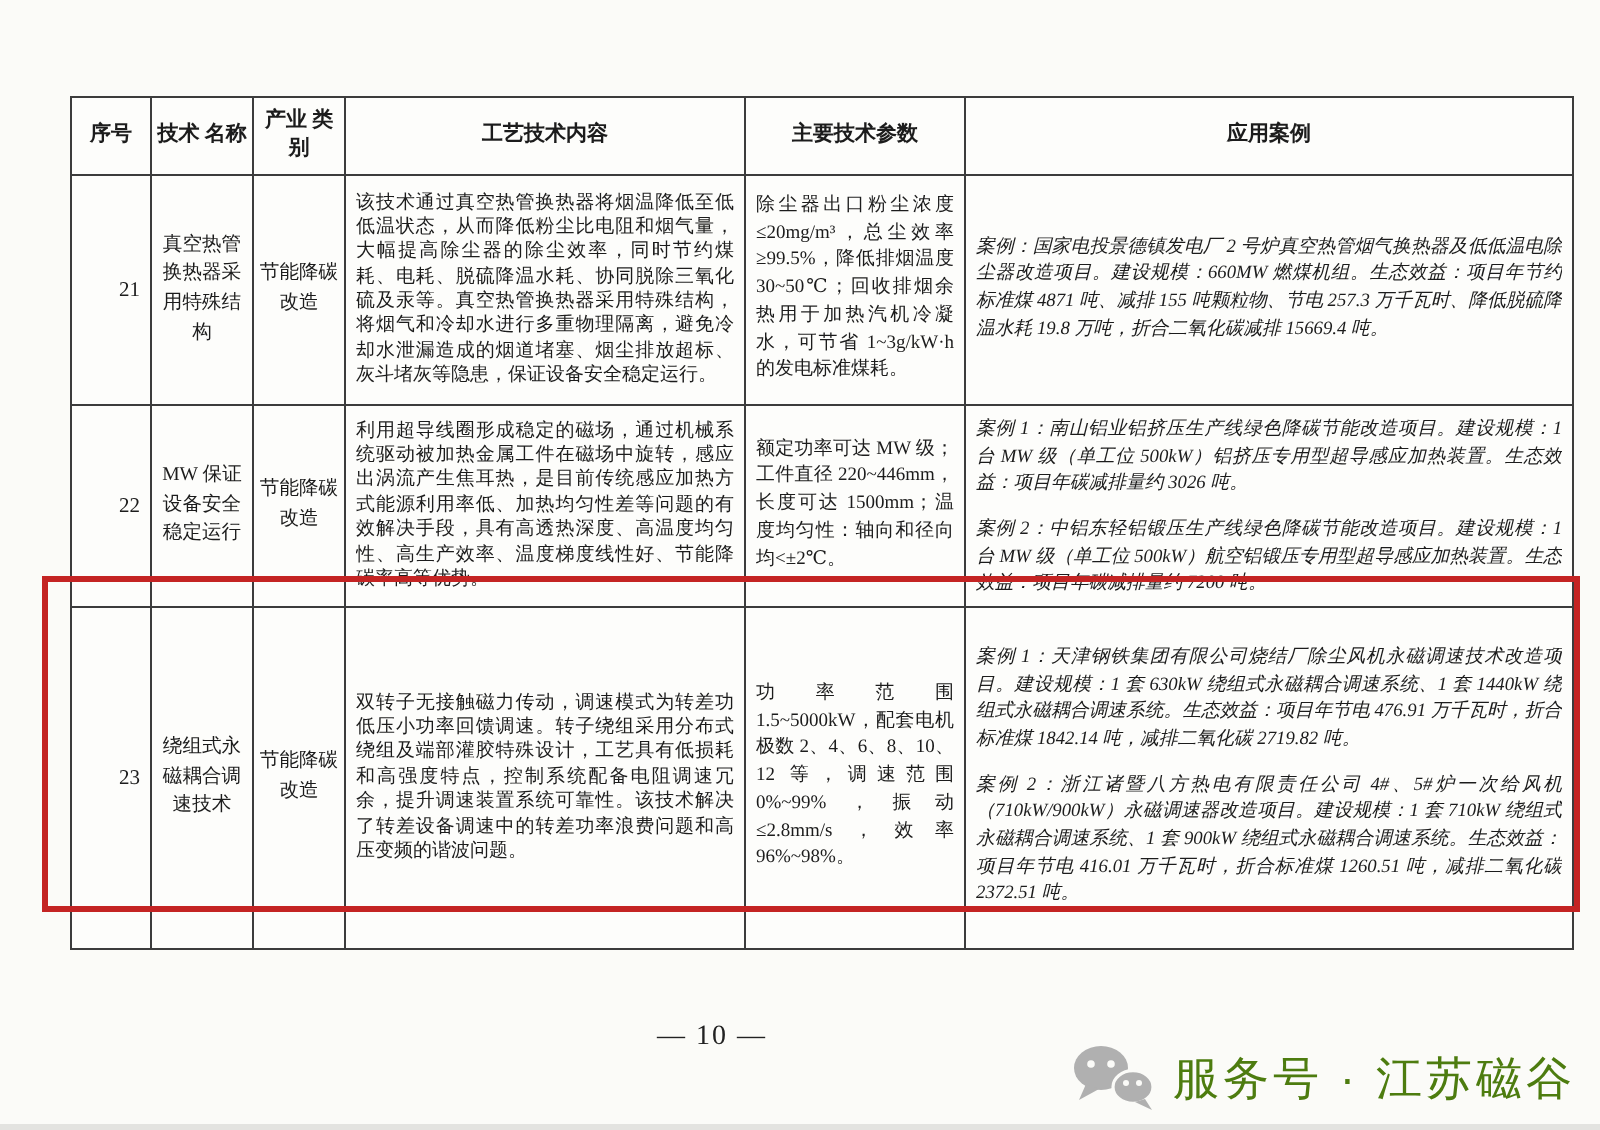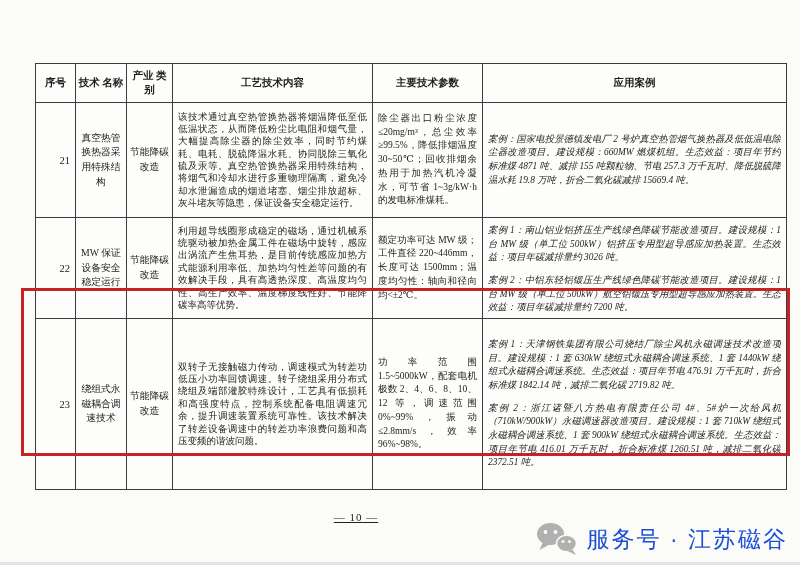--- a/index.html
+++ b/index.html
@@ -13,21 +13,20 @@
   }
   .page { position: absolute; inset: 0; }
 
   table.tech-table {
     position: absolute;
     left: 35px; top: 48px;
     width: 751px;
     border-collapse: collapse;
     table-layout: fixed;
     background: #fdfdfb;
-    margin-top: 15px;
   }
   .tech-table th, .tech-table td {
     border: 1px solid #3c3c3c;
     padding: 3px 5px;
     vertical-align: middle;
     font-weight: normal;
   }
   .tech-table thead th {
     height: 34px;
     font-weight: bold;
@@ -65,33 +64,32 @@
     border: 3px solid #c42423;
     pointer-events: none;
     z-index: 5;
   }
 
   .page-number {
     position: absolute;
     left: 0; top: 511px;
     width: 712px;
     text-align: center;
-    font-size: 11px;
+    font-size: 14px;
     letter-spacing: 1px;
     color: #222;
-    text-decoration: underline;
   }
 
   .watermark {
     position: absolute;
     right: 12px; top: 522px;
     display: flex;
     align-items: center;
     gap: 9px;
-    color: #1d4ed8;
+    color: #4d7c0f;
   }
   .watermark .wm-text {
     font-family: "Liberation Sans", "DejaVu Sans", sans-serif;
     font-size: 23px;
     letter-spacing: 2px;
     white-space: nowrap;
   }
   .wm-icon { display: inline-flex; }
 
   .scan-edge {

